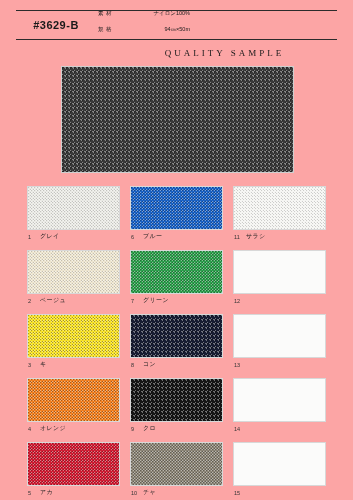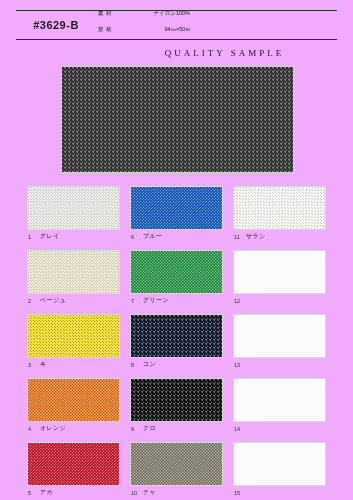--- a/index.html
+++ b/index.html
@@ -1,17 +1,17 @@
 <!DOCTYPE html>
 <html><head>
 <meta charset="utf-8">
 <style>
   html,body{margin:0;padding:0;background:#ffffff;}
   body{width:353px;height:500px;font-family:"Liberation Sans",sans-serif;color:#1a1a1a;}
-  .page{position:relative;width:353px;height:500px;background:#f0abfc;overflow:hidden;}
+  .page{position:relative;width:353px;height:500px;background:#fca5a5;overflow:hidden;}
 
   
   .header{position:absolute;left:16px;top:10px;width:321px;height:28px;
           border-top:1px solid #2b2b2b;border-bottom:1px solid #2b2b2b;
           display:flex;align-items:center;}
   .hdr-code{font-size:11px;font-weight:bold;letter-spacing:.5px;width:80px;text-align:center;}
   .hdr-title{font-size:15px;font-weight:bold;letter-spacing:2px;flex:1;text-align:center;
              font-family:"Liberation Serif",serif;}
   .hdr-spec{width:92px;font-size:5.5px;line-height:1.55;padding-left:2px;}
   .hdr-spec .row{display:flex;gap:3px;}

